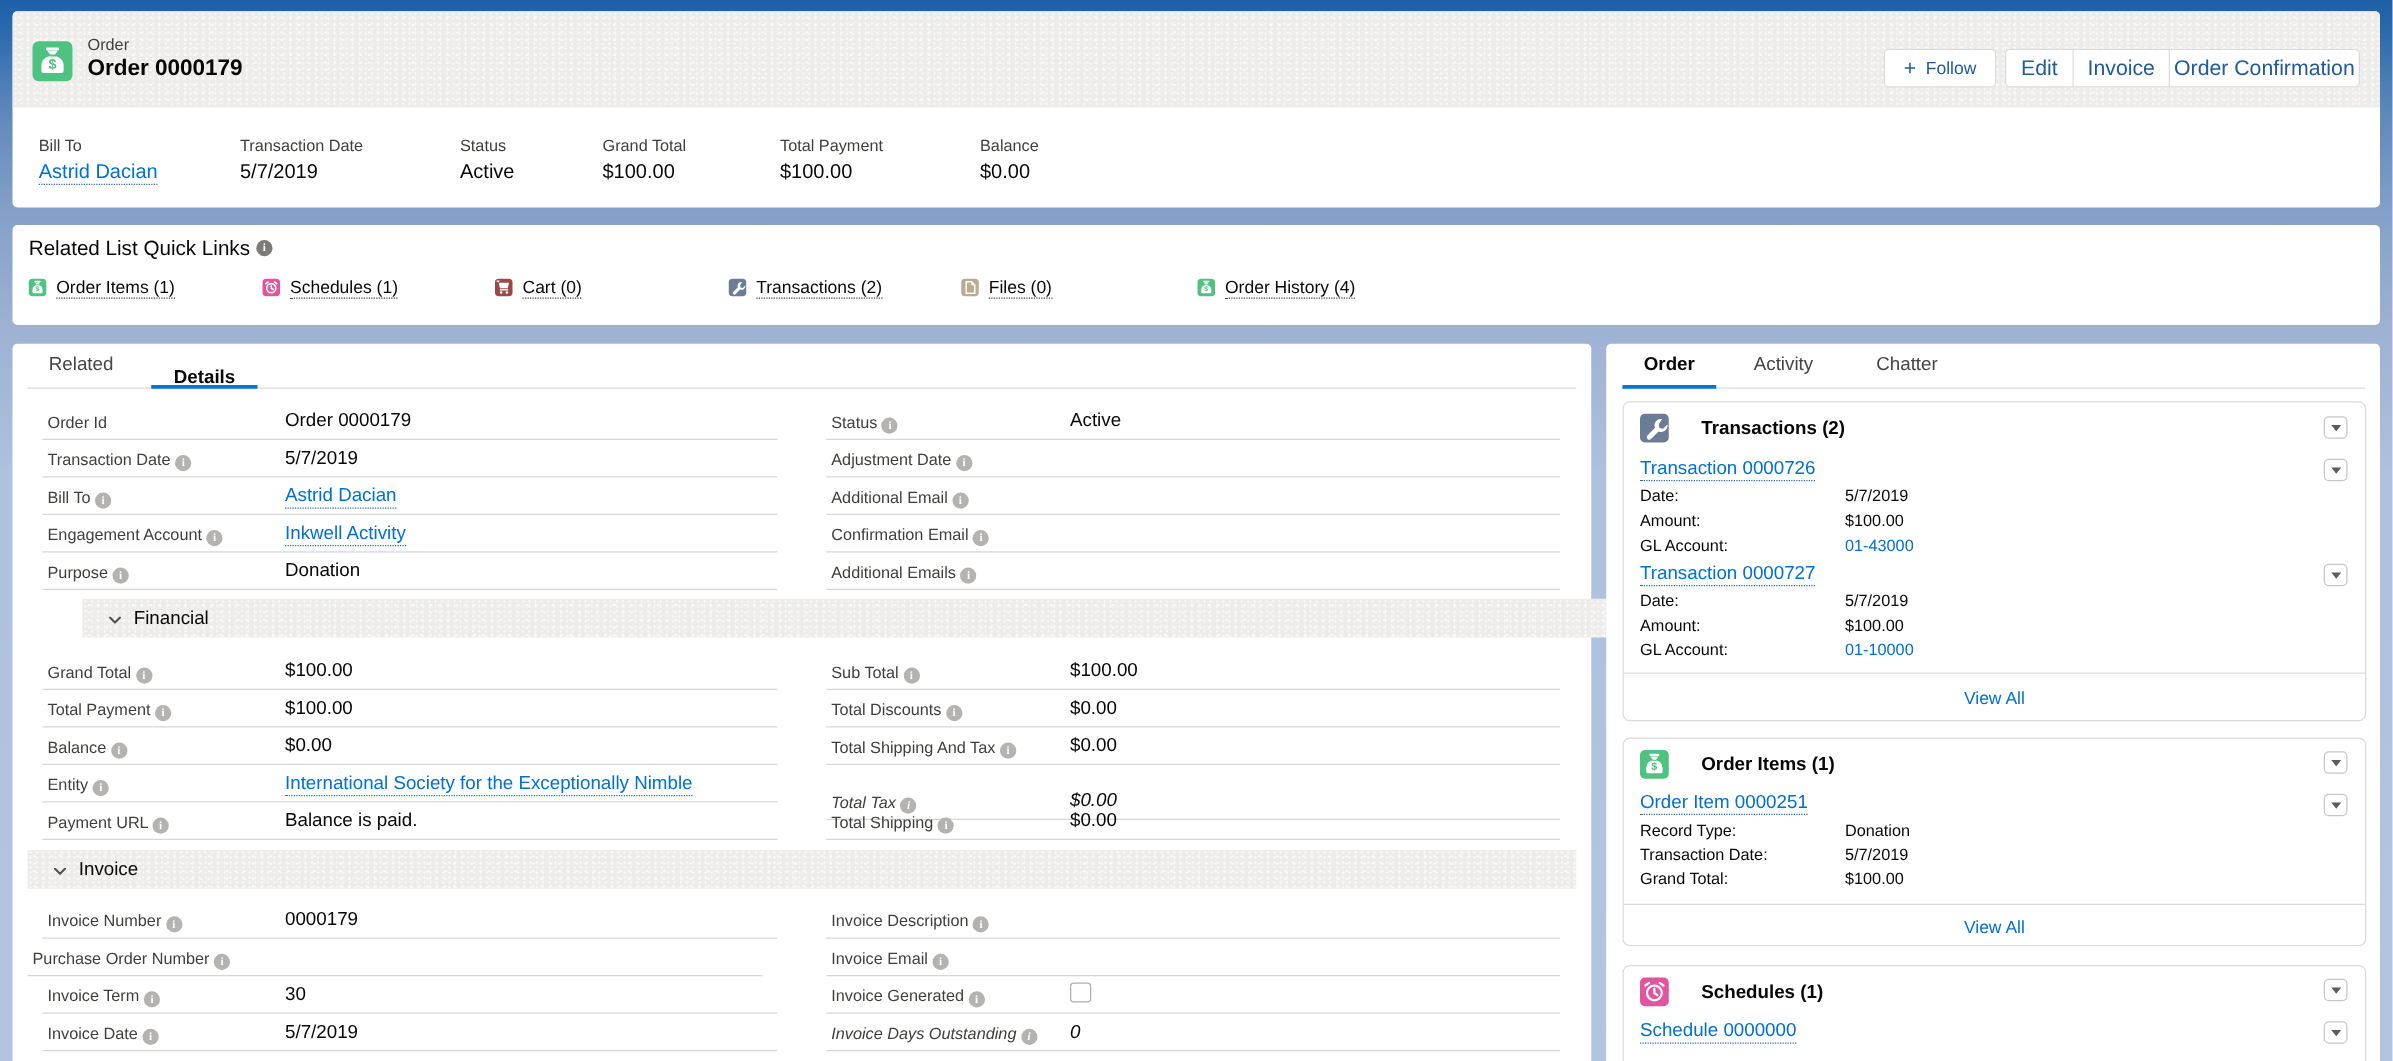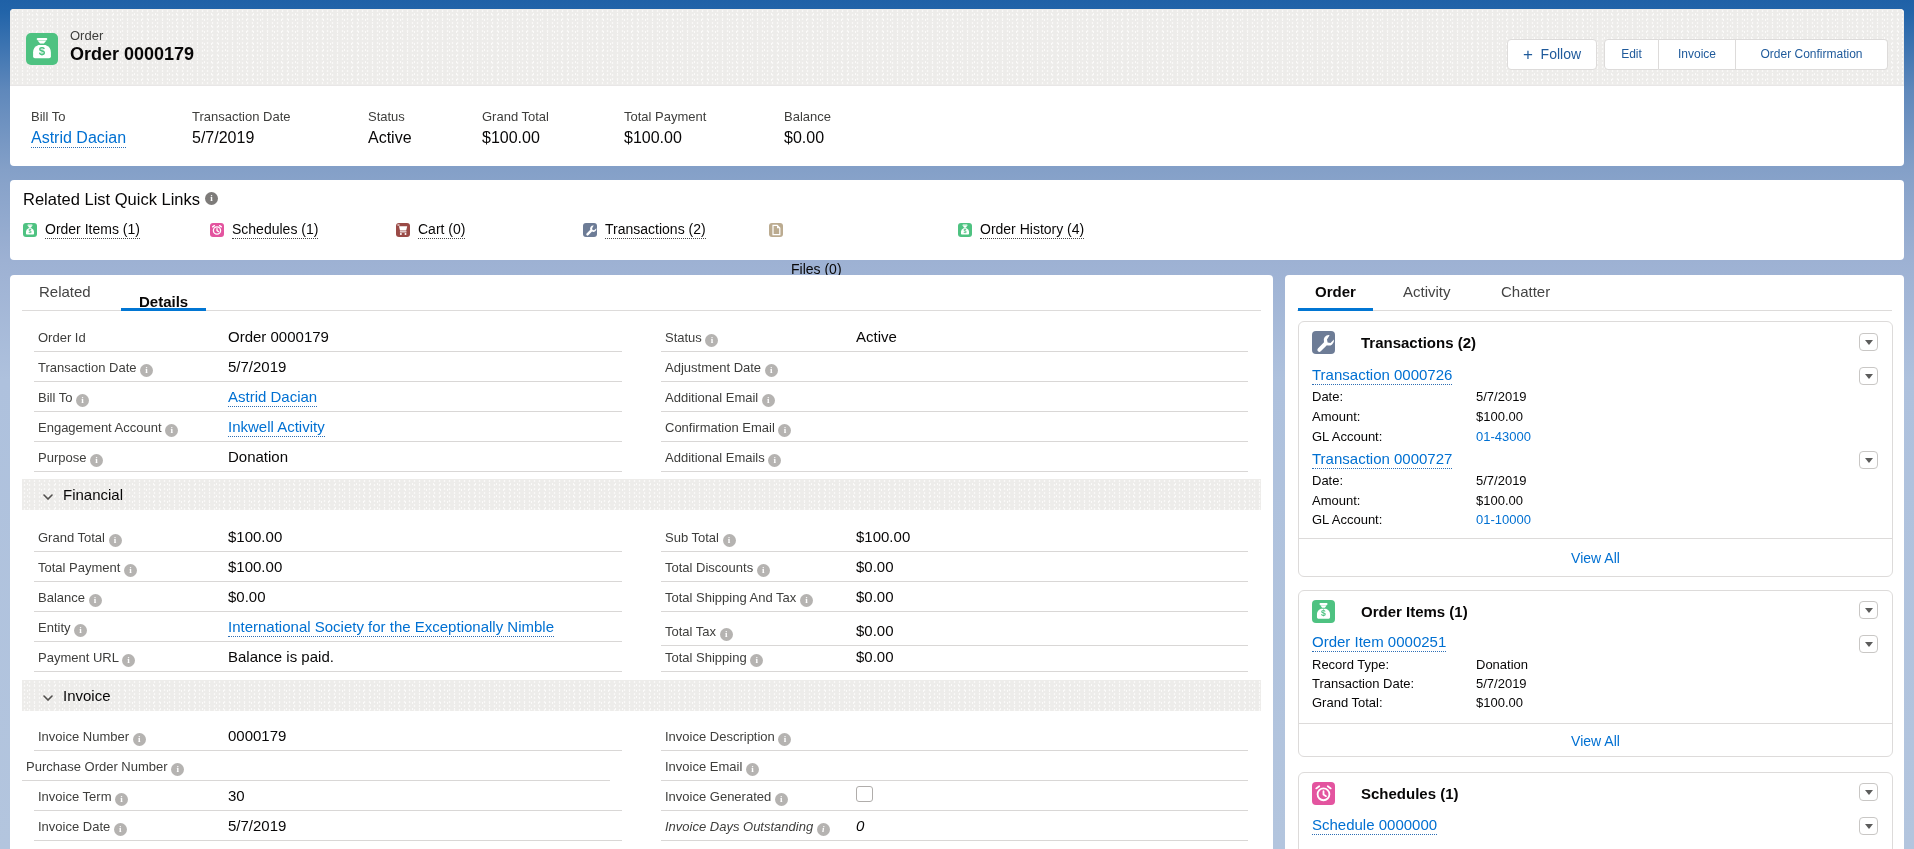--- a/index.html
+++ b/index.html
@@ -19,21 +19,21 @@
 .info { display:inline-block; width:13px; height:13px; border-radius:50%; background:#b5b3b1; color:#fff; font-size:9px; font-weight:bold; text-align:center; line-height:13px; vertical-align:-1px; font-family:"Liberation Serif",serif; }
 
 
 #hcard { left:10px; top:9px; width:1894px; height:157px; }
 #hcard .top { position:absolute; left:0; top:0; right:0; height:77px; background-color:#edecea; background-image:radial-gradient(#f9f8f7 1px, transparent 1.2px), radial-gradient(#fbfaf9 0.9px, transparent 1.1px); background-size:5px 4px, 7px 6px; background-position:0 0, 2px 2px; border-radius:4px 4px 0 0; border-bottom:1px solid #e8e6e6;}
 #hicon { left:16px; top:24px; width:32px; height:32px; border-radius:5px; background:#4ec281; }
 .olabel { left:60px; top:19px; font-size:13px; color:#3e3e3c; }
 .otitle { left:60px; top:35px; font-size:18px; font-weight:bold; color:#080707; }
 .btn { position:absolute; background:#fff; border:1px solid #dddbda; border-radius:4px; color:#1f5a9b; font-size:14px; text-align:center; line-height:29px; height:31px; }
 .btngroup { position:absolute; display:flex; height:31px; }
-.btngroup .b { background:#fff; border:1px solid #dddbda; color:#1f5a9b; font-size:12px; line-height:29px; text-align:center; height:31px; }
+.btngroup .b { background:#fff; border:1px solid #dddbda; color:#1f5a9b; font-size:17px; line-height:29px; text-align:center; height:31px; }
 .hfl { position:absolute; top:100px; font-size:13px; color:#3e3e3c; }
 .hfv { position:absolute; top:120px; font-size:16px; color:#080707; }
 
 
 #qcard { left:10px; top:180px; width:1894px; height:80px; }
 .qtitle { left:13px; top:10px; font-size:16.5px; color:#080707; }
 .qitem { position:absolute; top:41px; font-size:14px; color:#080707; }
 .qicon { position:absolute; top:43px; width:14px; height:14px; border-radius:3px; }
 
 
@@ -136,21 +136,21 @@
         <g transform="translate(1.9,1.9) scale(0.73)">
           <path fill="#fff" d="M12.1 0.9 a4.3 4.3 0 0 0 -4.7 5.9 l-5.1 5.1 a1.7 1.7 0 0 0 2.4 2.4 l5.1 -5.1 a4.3 4.3 0 0 0 5.9 -4.7 l-2.9 2.9 l-2.4 -0.5 l-0.5 -2.4 z"></path>
         </g>
       </svg></div>
   <a class="qitem dotk" style="left:595px;" href="#">Transactions (2)</a>
 
   <div class="qicon" style="left:759px; background:#bbab90;"><svg width="14" height="14" viewBox="0 0 14 14">
         <path fill="none" stroke="#fff" stroke-width="1.2" d="M4 2.4 h4.2 l2.6 2.6 v6.6 h-6.8 z"></path>
         <path fill="#fff" d="M8 2.4 v2.8 h2.9 z"></path>
       </svg></div>
-  <a class="qitem dotk" style="left:781px;margin-top:40px;" href="#">Files (0)</a>
+  <a class="qitem dotk" style="left:781px;" href="#">Files (0)</a>
 
   <div class="qicon" style="left:948px; background:#4ec281;"><svg width="14" height="14" viewBox="0 0 32 32">
         <rect x="10.2" y="3.6" width="11.6" height="2.8" rx="1.3" fill="#fff"></rect>
         <path fill="#fff" d="M11.4 6.8 h9.2 l-2.6 3.8 h-4 z"></path>
         <path fill="#fff" d="M8.7 26.5 q-1.9 0 -1.9 -1.9 v-4.4 q0 -6 5.6 -8.2 h7.2 q5.6 2.2 5.6 8.2 v4.4 q0 1.9 -1.9 1.9 z"></path>
         <text x="16" y="23" font-size="12.5" font-weight="bold" fill="#4ec281" text-anchor="middle" font-family="Liberation Sans">$</text>
       </svg></div>
   <a class="qitem dotk" style="left:970px;" href="#">Order History (4)</a>
 </div>
 
@@ -191,21 +191,21 @@
       <span class="l">Confirmation Email <span class="info">i</span></span>
     </div>
   <div class="frow" style="left:24px; top:167px; width:588px;">
       <span class="l">Purpose <span class="info">i</span></span>
       <span class="v">Donation</span>
     </div>
   <div class="frow" style="left:651px; top:167px; width:587px;">
       <span class="l">Additional Emails <span class="info">i</span></span>
     </div>
 
-  <div class="sechead" style="top:204px;"><span class="chev"><svg width="10" height="6" viewBox="0 0 10 6">
+  <div class="sechead" style="top:204px;margin-left:44px;"><span class="chev"><svg width="10" height="6" viewBox="0 0 10 6">
           <path d="M1 1 l4 4 l4 -4" fill="none" stroke="#514f4d" stroke-width="1.6" stroke-linecap="round"></path>
         </svg></span>Financial</div>
 
   <div class="frow" style="left:24px; top:247px; width:588px;">
       <span class="l">Grand Total <span class="info">i</span></span>
       <span class="v">$100.00</span>
     </div>
   <div class="frow" style="left:651px; top:247px; width:587px;">
       <span class="l">Sub Total <span class="info">i</span></span>
       <span class="v" style="left:195px;">$100.00</span>
@@ -223,21 +223,21 @@
       <span class="v">$0.00</span>
     </div>
   <div class="frow" style="left:651px; top:307px; width:587px;">
       <span class="l">Total Shipping And Tax <span class="info">i</span></span>
       <span class="v" style="left:195px;">$0.00</span>
     </div>
   <div class="frow" style="left:24px; top:337px; width:588px;">
       <span class="l">Entity <span class="info">i</span></span>
       <span class="v"><a class="lnk dot" href="#">International Society for the Exceptionally Nimble</a></span>
     </div>
-  <div class="frow" style="left:651px; top:341px; width:587px;">
+  <div class="frow" style="left:651px; top:351px; width:587px;font-style:italic;">
       <span class="l">Total Tax <span class="info">i</span></span>
       <span class="v" style="left:195px;">$0.00</span>
     </div>
   <div class="frow" style="left:24px; top:367px; width:588px;">
       <span class="l">Payment URL <span class="info">i</span></span>
       <span class="v">Balance is paid.</span>
     </div>
   <div class="frow" style="left:651px; top:367px; width:587px;">
       <span class="l">Total Shipping <span class="info">i</span></span>
       <span class="v" style="left:195px;">$0.00</span>

